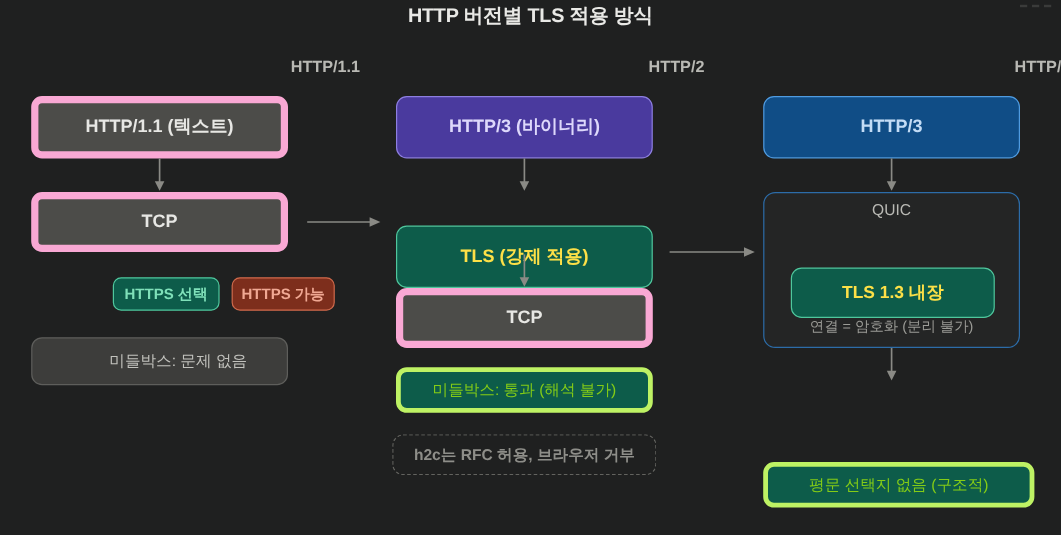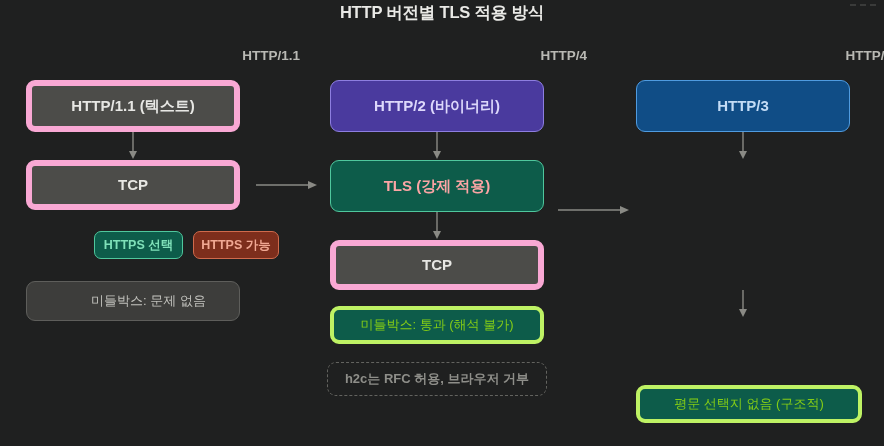--- a/index.html
+++ b/index.html
@@ -89,21 +89,22 @@
     color: #e7e7e4;
   }
   .node-purple {
     background: #4a3a9e;
     border: 1px solid #8d7ee0;
     color: #ddd8fb;
   }
   .node-teal {
     background: #0d5c4a;
     border: 1px solid #4fc79d;
-    color: #fca5a5;
+    color: #fde047;
+    margin-top: 28px;
   }
   .node-blue {
     background: #104d86;
     border: 1px solid #4f9be0;
     color: #c3dcf6;
   }
 
   
   .pill {
     position: absolute;
@@ -229,23 +230,23 @@
 
 <div class="arrow-h" style="left:256px; top:178px; width:62px;">
   <svg width="62" height="14" viewBox="0 0 62 14">
     <line x1="0" y1="7" x2="53" y2="7" stroke="#8a8a85" stroke-width="1.4"></line>
     <polygon points="61,7 52,3 52,11" fill="#8a8a85"></polygon>
   </svg>
 </div>
 
 <div class="col" id="col-2">
 
-  <div class="col-head">HTTP/4</div>
-
-  <div class="node node-purple" style="left:43px; top:80px; width:214px; height:52px;">HTTP/2 (바이너리)</div>
+  <div class="col-head">HTTP/2</div>
+
+  <div class="node node-purple" style="left:43px; top:80px; width:214px; height:52px;">HTTP/3 (바이너리)</div>
 
   <div class="arrow-v" style="left:143px; top:132px; height:28px;">
     <svg width="14" height="28" viewBox="0 0 14 28">
       <line x1="7" y1="0" x2="7" y2="20" stroke="#8a8a85" stroke-width="1.4"></line>
       <polygon points="7,27 3,19 11,19" fill="#8a8a85"></polygon>
     </svg>
   </div>
 
   <div class="node node-teal" style="left:43px; top:160px; width:214px; height:52px;">TLS (강제 적용)</div>
 
@@ -276,20 +277,25 @@
 
   <div class="node node-blue" style="left:44px; top:80px; width:214px; height:52px;">HTTP/3</div>
 
   <div class="arrow-v" style="left:144px; top:132px; height:28px;">
     <svg width="14" height="28" viewBox="0 0 14 28">
       <line x1="7" y1="0" x2="7" y2="20" stroke="#8a8a85" stroke-width="1.4"></line>
       <polygon points="7,27 3,19 11,19" fill="#8a8a85"></polygon>
     </svg>
   </div>
 
+  <div class="quic-box" style="left:44px; top:160px; width:214px; height:130px;">
+    <div class="quic-label">QUIC</div>
+    <div class="node node-teal" style="left:22px; top:34px; width:170px; height:42px; font-size:14.5px;">TLS 1.3 내장</div>
+    <div class="quic-sub">연결 = 암호화 (분리 불가)</div>
+  </div>
 
   <div class="arrow-v" style="left:144px; top:290px; height:28px;">
     <svg width="14" height="28" viewBox="0 0 14 28">
       <line x1="7" y1="0" x2="7" y2="20" stroke="#8a8a85" stroke-width="1.4"></line>
       <polygon points="7,27 3,19 11,19" fill="#8a8a85"></polygon>
     </svg>
   </div>
 
 
   <div class="note note-teal" style="left:44px; top:385px; width:226px; height:38px;">평문 선택지 없음 (구조적)</div>

